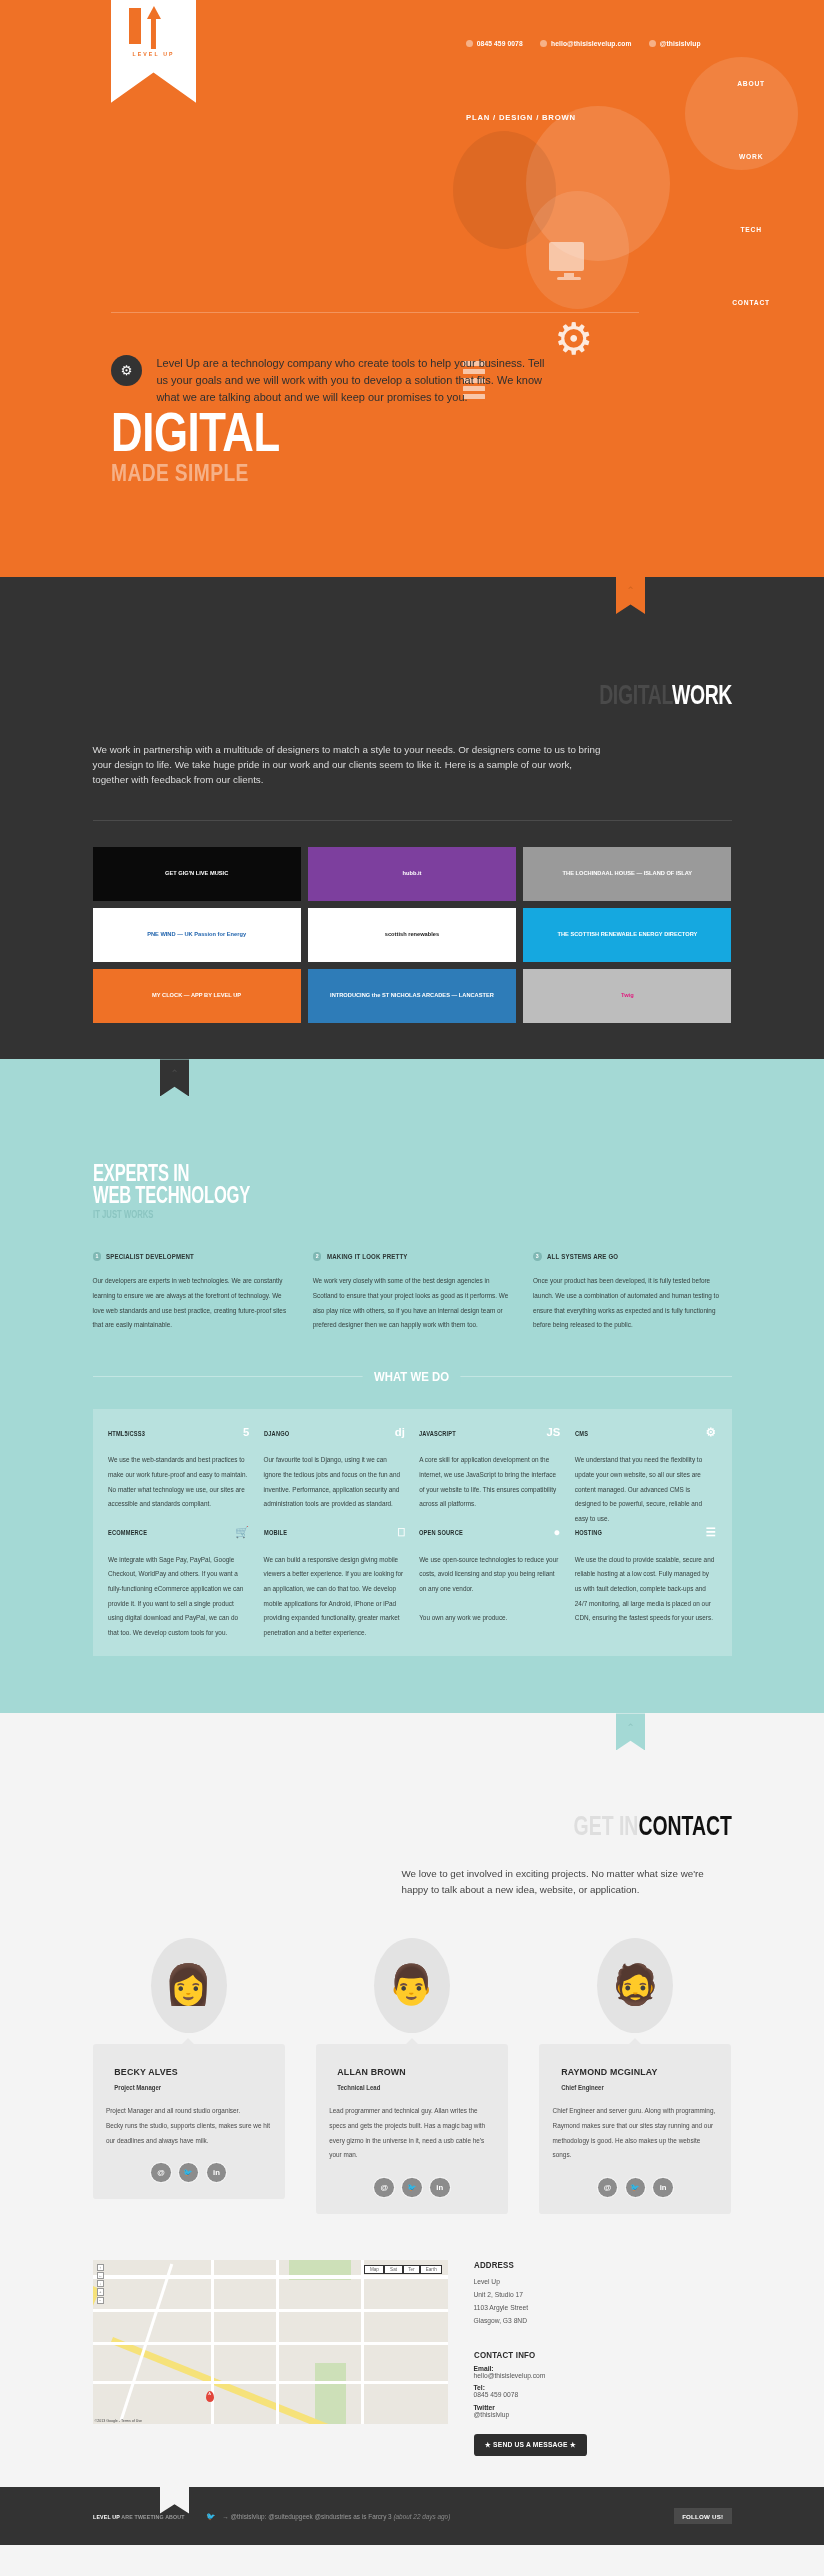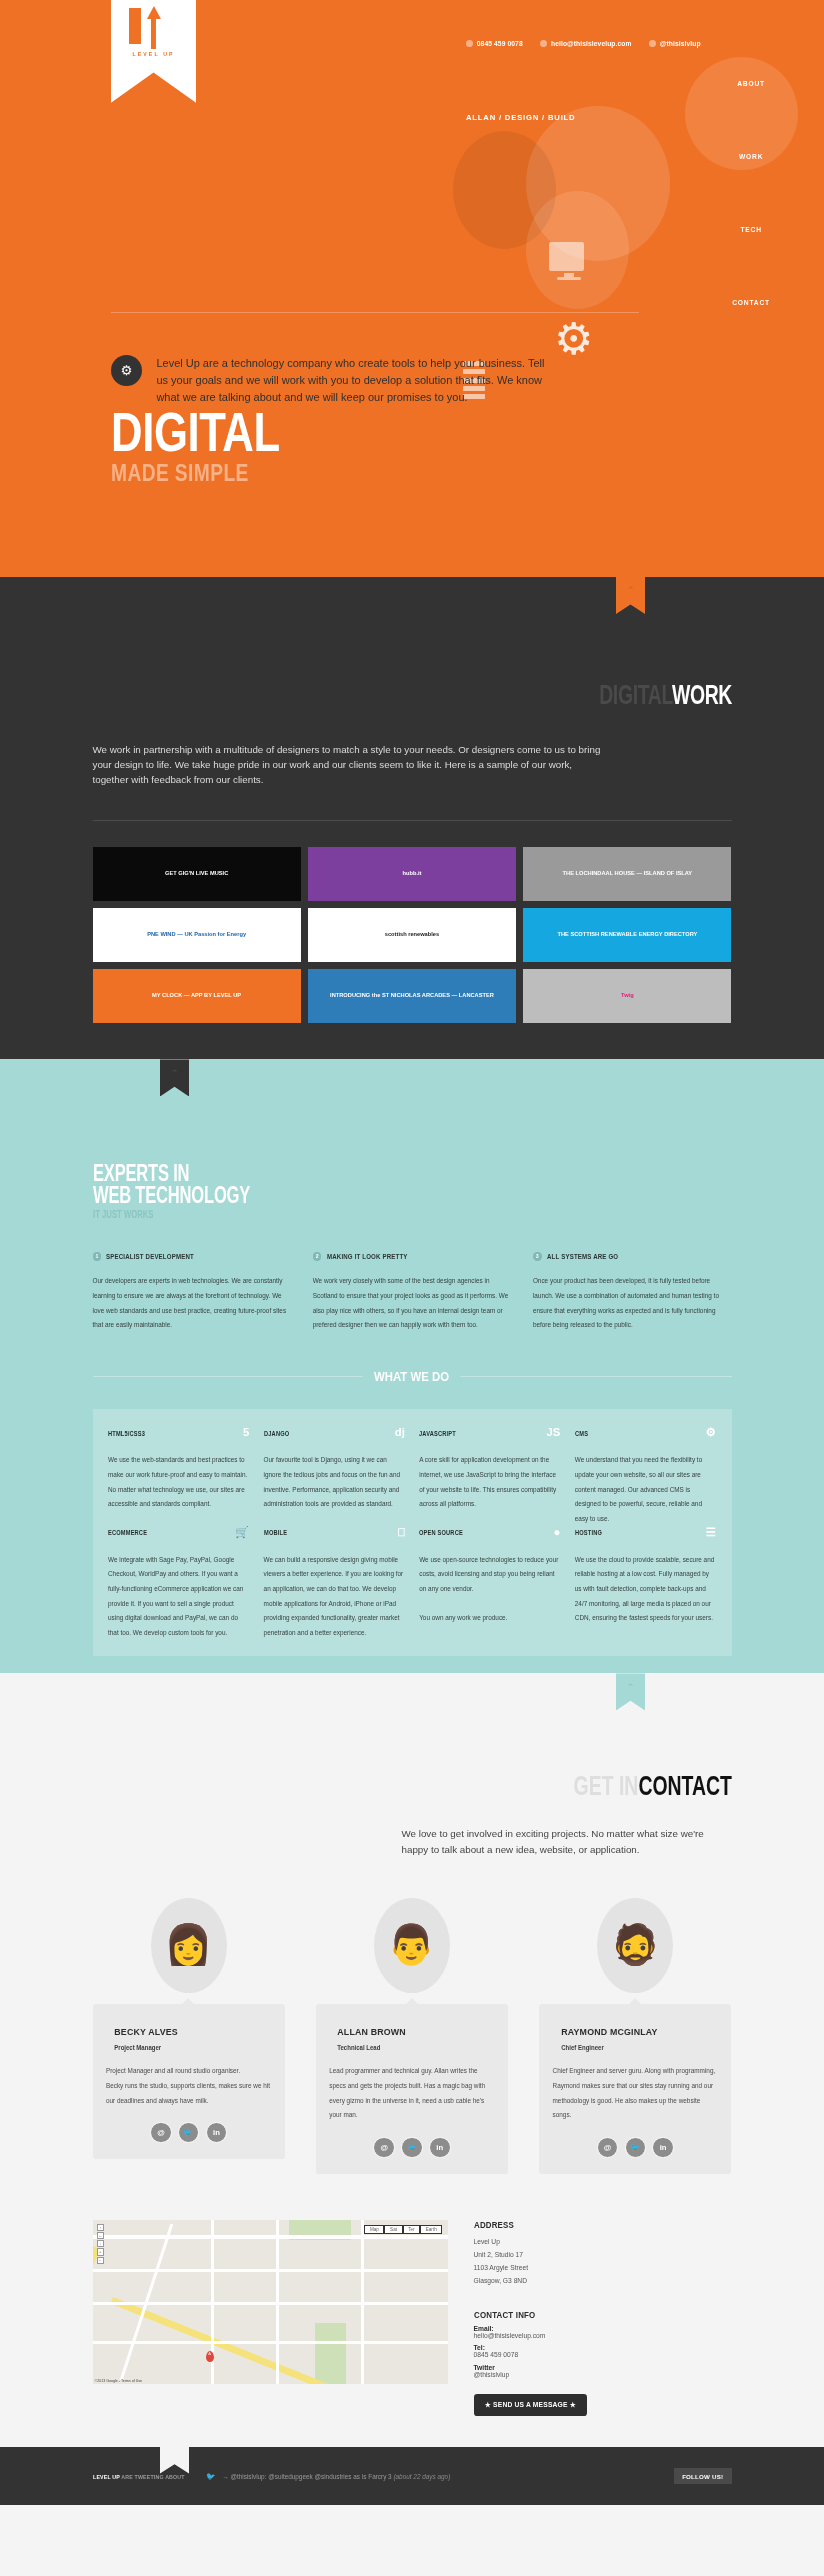--- a/index.html
+++ b/index.html
@@ -71,21 +71,21 @@
   .sechead .mute { color:#4a4a4a; }
   .sechead .hi { color:#fff; }
   .dark .lead { color:#dcdcdc; font-size:9.8px; line-height:1.55; width:515px; margin-top:31px; }
   .divider { height:0.5px; background:rgba(255,255,255,.12); margin:32px 0 27px; }
 
   .grid { display:grid; grid-template-columns:repeat(3,1fr); gap:7.2px; }
   .tile { height:54px; display:flex; align-items:center; justify-content:center; position:relative; overflow:hidden;
           font-weight:bold; text-align:center; }
 
   
-  .teal { background:#a4d9d5; position:relative; padding-bottom:17px; }
+  .teal { background:#a4d9d5; position:relative; padding-bottom:57px; }
   .tab-teal { position:absolute; left:160px; top:0; width:29px; height:37px; background:#333;
               clip-path:polygon(0 0,100% 0,100% 100%,50% 74%,0 100%); }
   .tab-teal .g { position:absolute; left:50%;top:7.2px;transform:translateX(-50%); color:#4a4a4a; font-size:10.3px;}
   .teal h2 { padding-top:103px; font-size:23px; color:#fff; font-weight:bold; line-height:.96;
              transform:scaleX(.72); transform-origin:left; letter-spacing:-0.3px;}
   .teal .sub { color:#8bc5c1; font-size:10.3px; font-weight:bold; transform:scaleX(.75); transform-origin:left; margin-top:2.1px; }
   .teal .lead { color:#2f3b3a; font-size:9.8px; line-height:1.55; width:520px; margin-top:30px; }
 
   .three { display:grid; grid-template-columns:repeat(3,1fr); gap:21.6px; margin-top:32px; }
   .three .hd { display:flex; align-items:center; gap:5.2px; margin-bottom:13.4px; }
@@ -194,21 +194,21 @@
       </div>
   </div>
 
   <nav class="navlist">
     <a href="#">ABOUT</a>
     <a href="#">WORK</a>
     <a href="#">TECH</a>
     <a href="#">CONTACT</a>
   </nav>
 
-  <div class="plan">ALLAN / DESIGN / BUILD</div>
+  <div class="plan">PLAN / DESIGN / BROWN</div>
 
   <div class="mon">
     <div class="scr"></div>
       <div class="nk"></div>
       <div class="bs"></div>
   </div>
   <div class="lst">
       <i></i>
       <i></i>
       <i></i>

